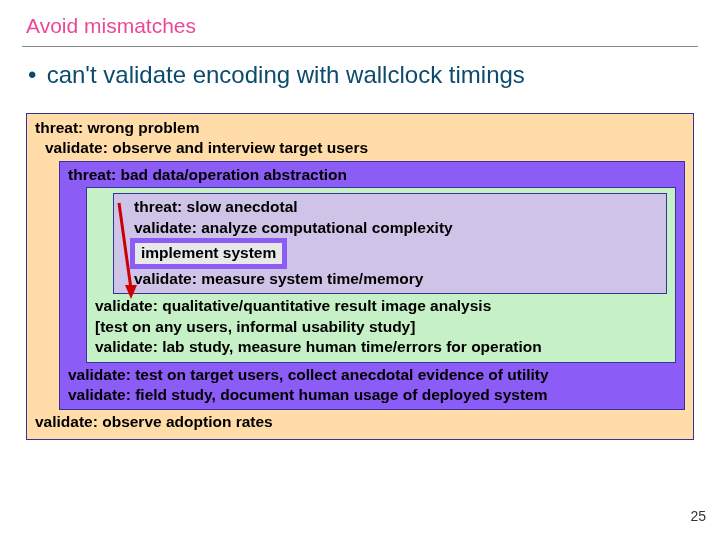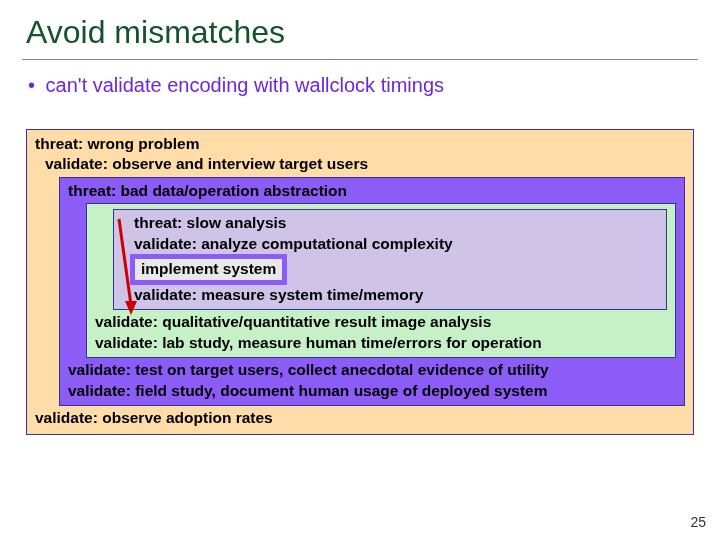--- a/index.html
+++ b/index.html
@@ -8,35 +8,35 @@
     height: 540px;
     font-family: Arial, Helvetica, sans-serif;
     background: #fff;
     position: relative;
     overflow: hidden;
   }
   .slide {
     padding: 14px 22px 0 22px;
   }
   .title {
-    font-size: 32px;
-    color: #14532d;
+    font-size: 21px;
+    color: #ec4899;
     font-weight: normal;
     padding-left: 4px;
   }
   .rule {
     border: none;
     border-top: 1px solid #888;
     margin: 8px 0 14px 0;
   }
   .bullet-row {
-    font-size: 20px;
-    color: #6d28d9;
+    font-size: 24px;
+    color: #0c4a6e;
     padding-left: 6px;
-    margin-bottom: 32px;
+    margin-bottom: 24px;
   }
   .bullet-dot {
     display: inline-block;
     width: 12px;
   }
   .nested-wrap {
     margin: 0 4px;
     border-radius: 16px;
   }
   .box {
@@ -86,21 +86,21 @@
     position: absolute;
     left: -2px;
     top: 1px;
     width: 26px;
     height: 108px;
     pointer-events: none;
   }
   .pagenum {
     position: absolute;
     right: 14px;
-    bottom: 10px;
+    bottom: 16px;
     font-size: 14px;
     color: #333;
   }
 </style>
 </head>
 <body>
 
 <div class="slide">
   <h1 class="title">Avoid mismatches</h1>
   <hr class="rule">
@@ -117,27 +117,28 @@
       <div class="box box-yellow">
         <span class="ln">threat: bad data/operation abstraction</span>
 
         <div class="box box-green">
 
           <div class="box box-purple">
             <svg class="arrow-svg" viewBox="0 0 26 108" preserveAspectRatio="none">
               <line x1="7" y1="8" x2="19" y2="94" stroke="#cc0000" stroke-width="3"></line>
               <polygon points="19,104 13,90 25,90" fill="#cc0000"></polygon>
             </svg>
-            <span class="ln ind2">threat: slow analysis</span>
+            <span class="ln ind2">threat: slow anecdotal</span>
             <span class="ln ind2">validate: analyze computational complexity</span>
             <span class="box-impl">implement system</span>
             <span class="ln ind2">validate: measure system time/memory</span>
           </div>
 
           <span class="ln">validate: qualitative/quantitative result image analysis</span>
+          <span class="ln">[test on any users, informal usability study]</span>
           <span class="ln">validate: lab study, measure human time/errors for operation</span>
         </div>
 
         <span class="ln">validate: test on target users, collect anecdotal evidence of utility</span>
         <span class="ln">validate: field study, document human usage of deployed system</span>
       </div>
 
       <span class="ln">validate: observe adoption rates</span>
     </div>
   </div>

